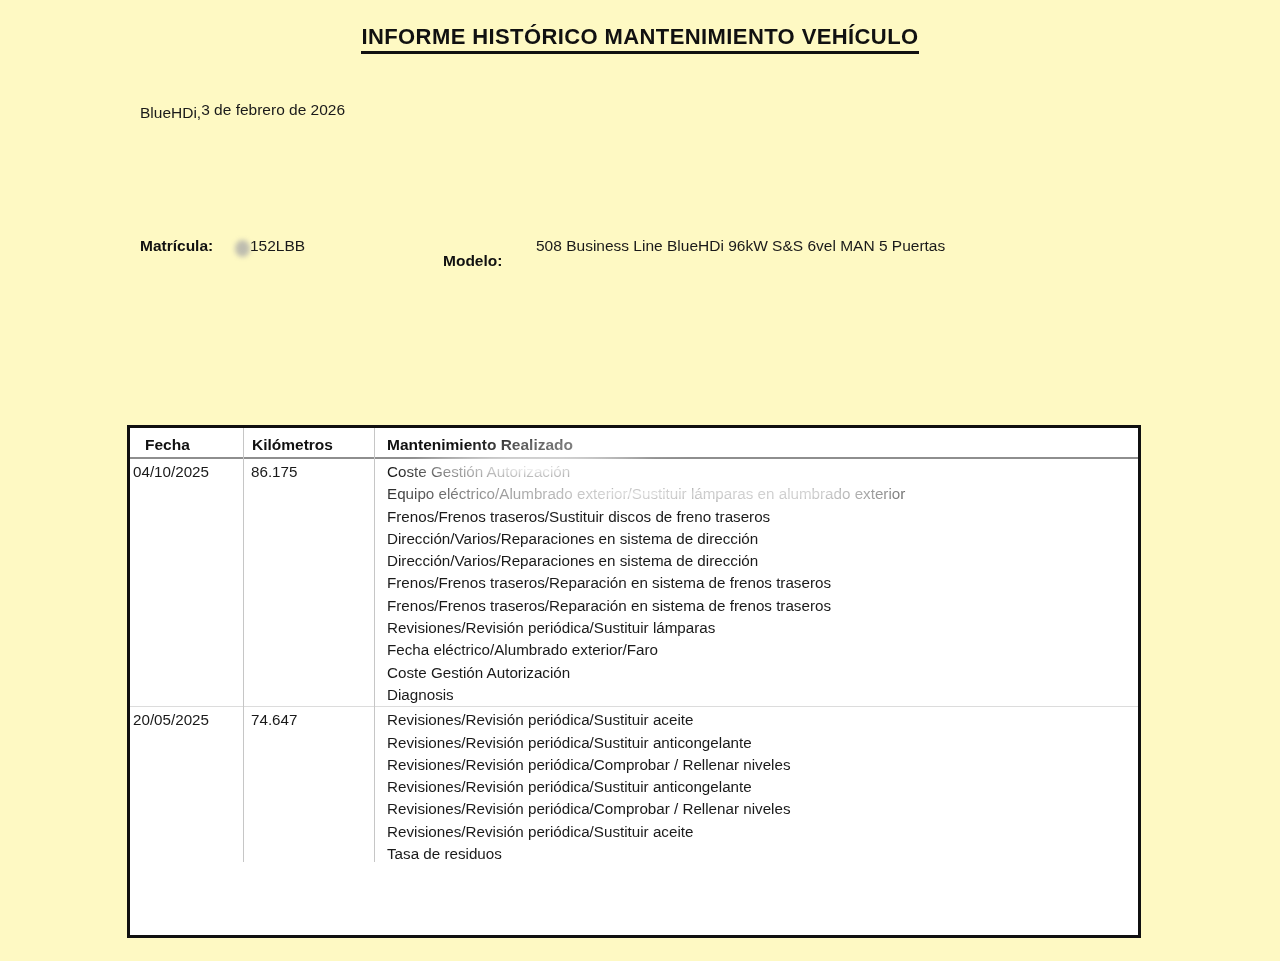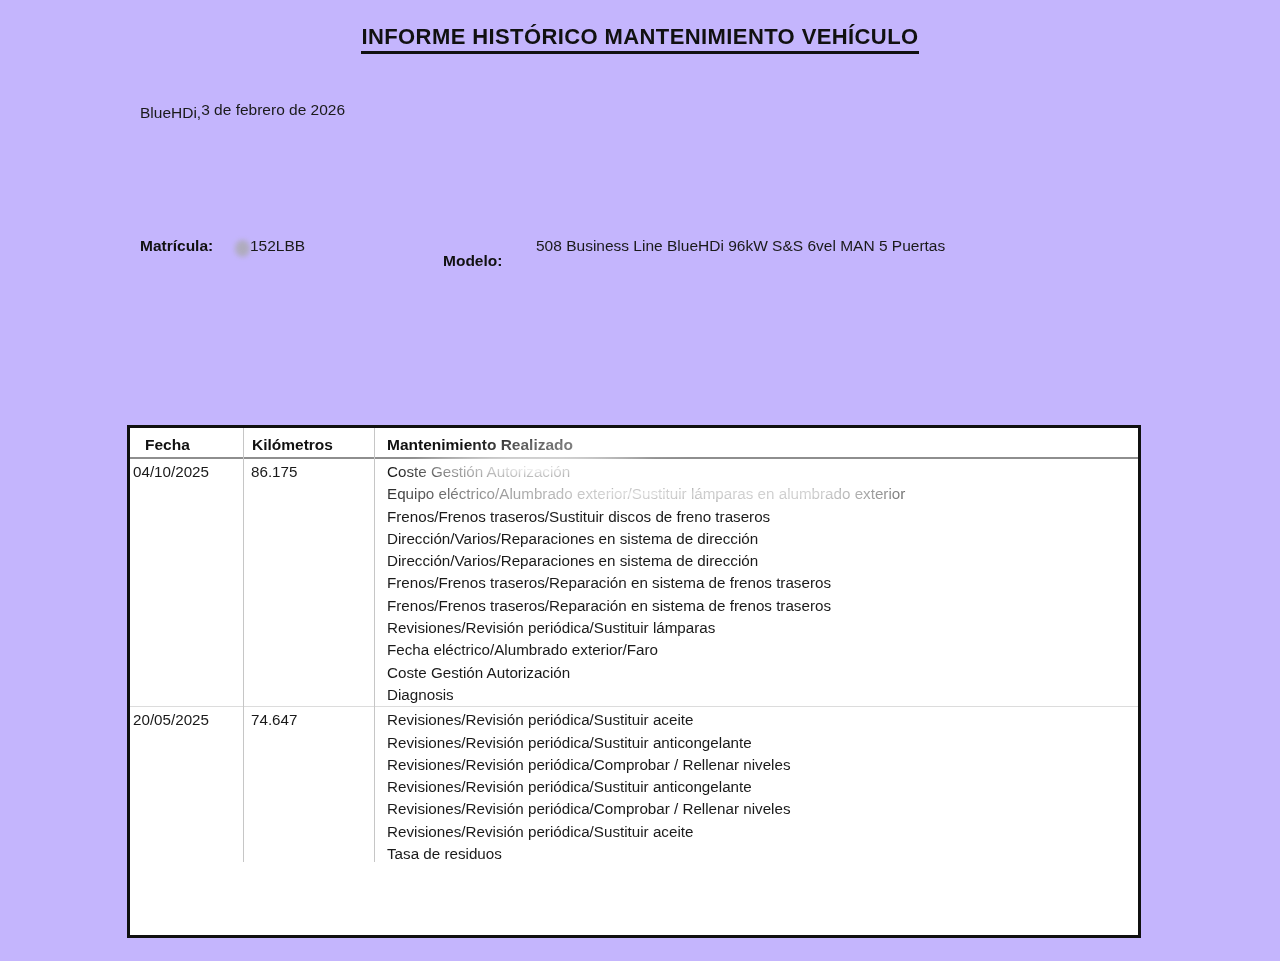--- a/index.html
+++ b/index.html
@@ -1,21 +1,21 @@
 <!DOCTYPE html>
 <html><head>
 <meta charset="utf-8">
 <style>
   * { margin: 0; padding: 0; box-sizing: border-box; }
   html, body { background: #ffffff; }
   .page {
     position: relative;
     width: 1280px;
     height: 961px;
-    background: #c4b5fd;
+    background: #fef9c3;
     font-family: "Liberation Sans", sans-serif;
     color: #1a1a1a;
     overflow: hidden;
   }
 
   
   .report-title-wrap {
     position: absolute;
     top: 24px;
     left: 0;

